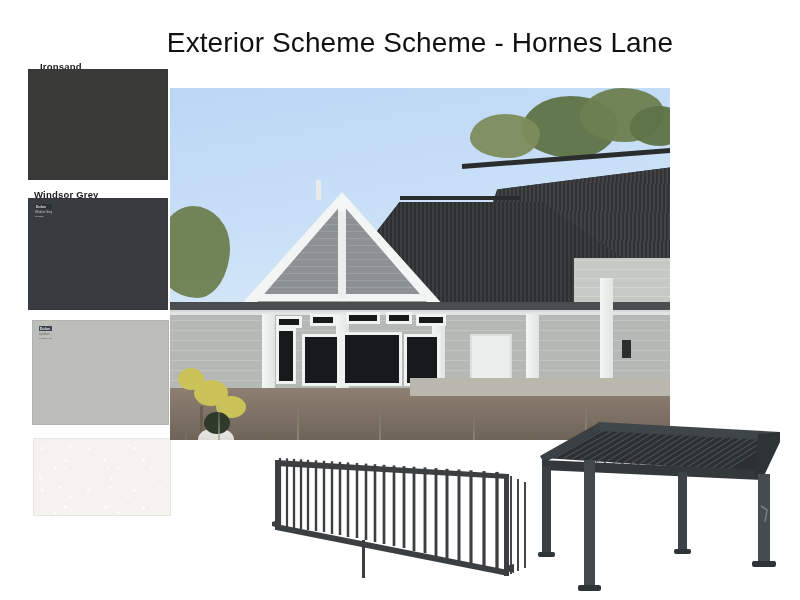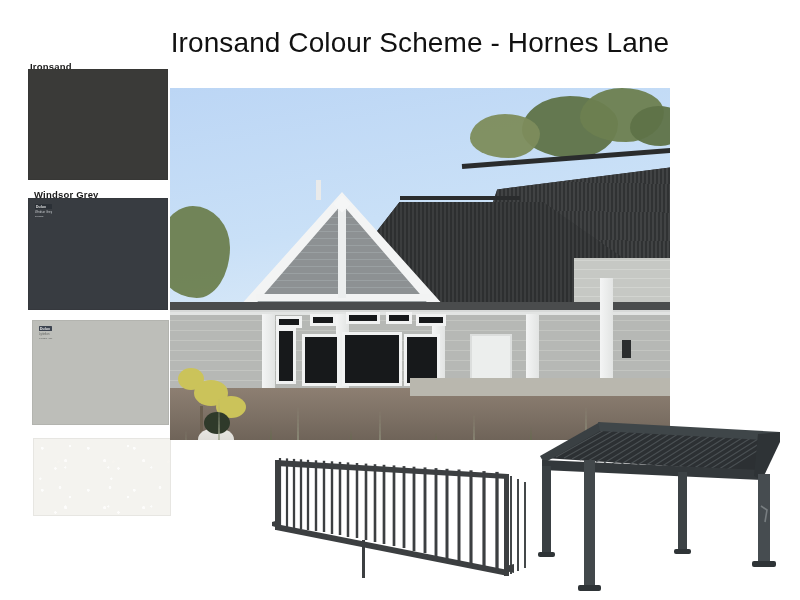--- a/index.html
+++ b/index.html
@@ -292,23 +292,23 @@
     left:530px; top:418px;
     width:268px; height:178px;
   }
   .pergola svg { display:block; }
 </style>
 </head>
 <body>
 
 <div id="board">
 
-  <div class="title">Ironsand Colour Scheme - Hornes Lane</div>
-
-  <div class="swatch-label" style="left:30px; top:61px;">Ironsand</div>
+  <div class="title">Exterior Scheme Scheme - Hornes Lane</div>
+
+  <div class="swatch-label" style="left:40px; top:61px;">Ironsand</div>
   <div class="swatch dark" style="left:28px; top:69px; width:140px; height:111px; background:#3a3a38;"></div>
 
   <div class="swatch-label" style="left:34px; top:189px;">Windsor Grey</div>
   <div class="swatch dark" style="left:28px; top:198px; width:140px; height:112px; background:#383c41;">
     <span class="brand">
       <span class="logo">Dulux</span>
       <span class="cname">Windsor Grey</span>
       <span class="ccode">SW1E3</span>
     </span>
   </div>

